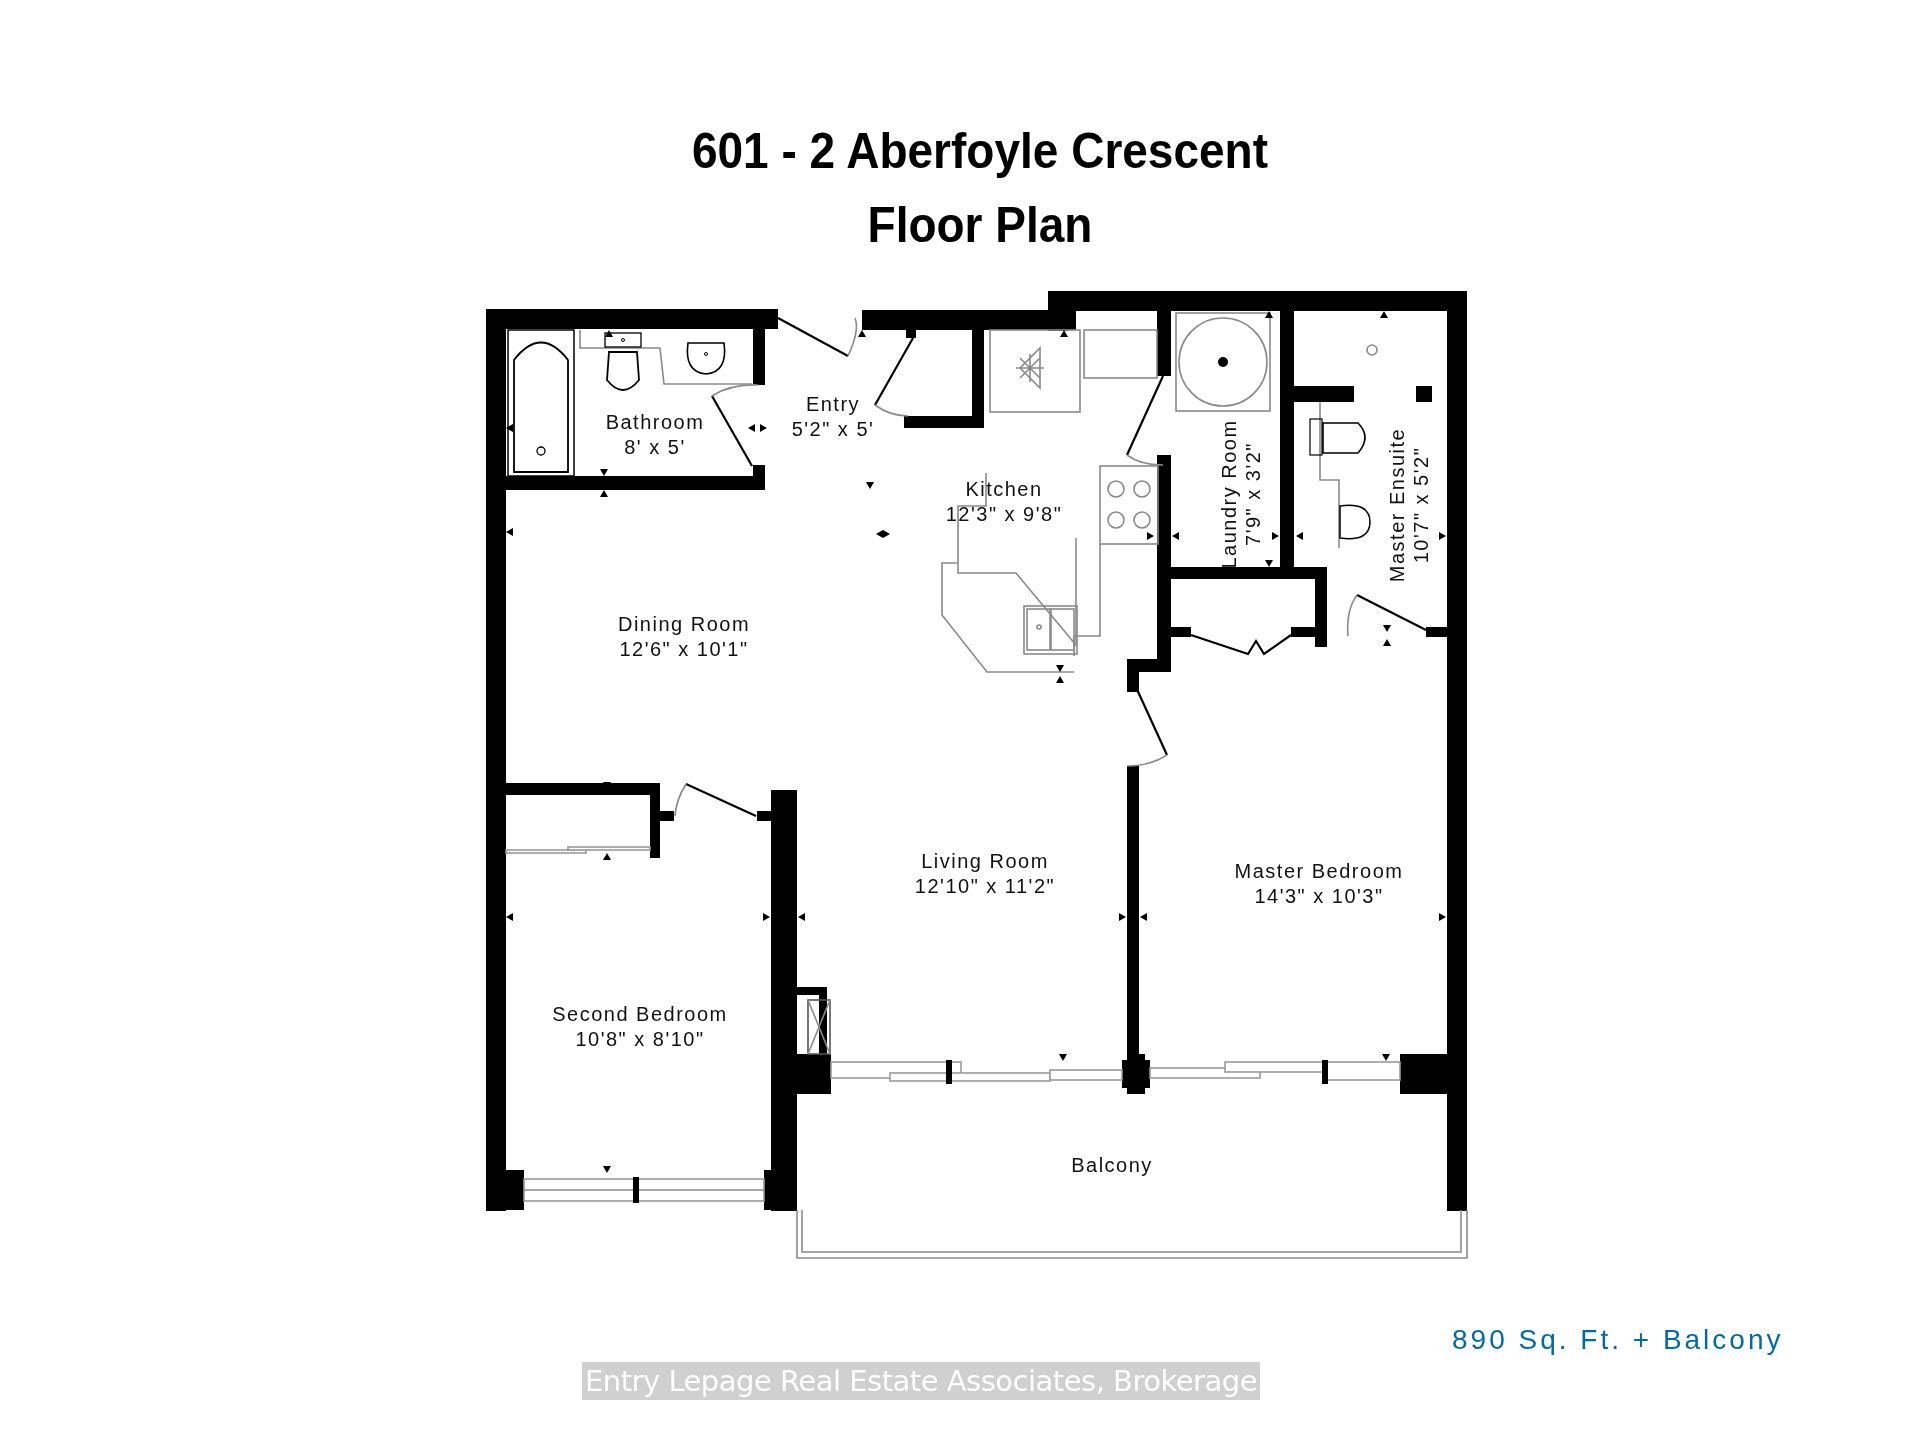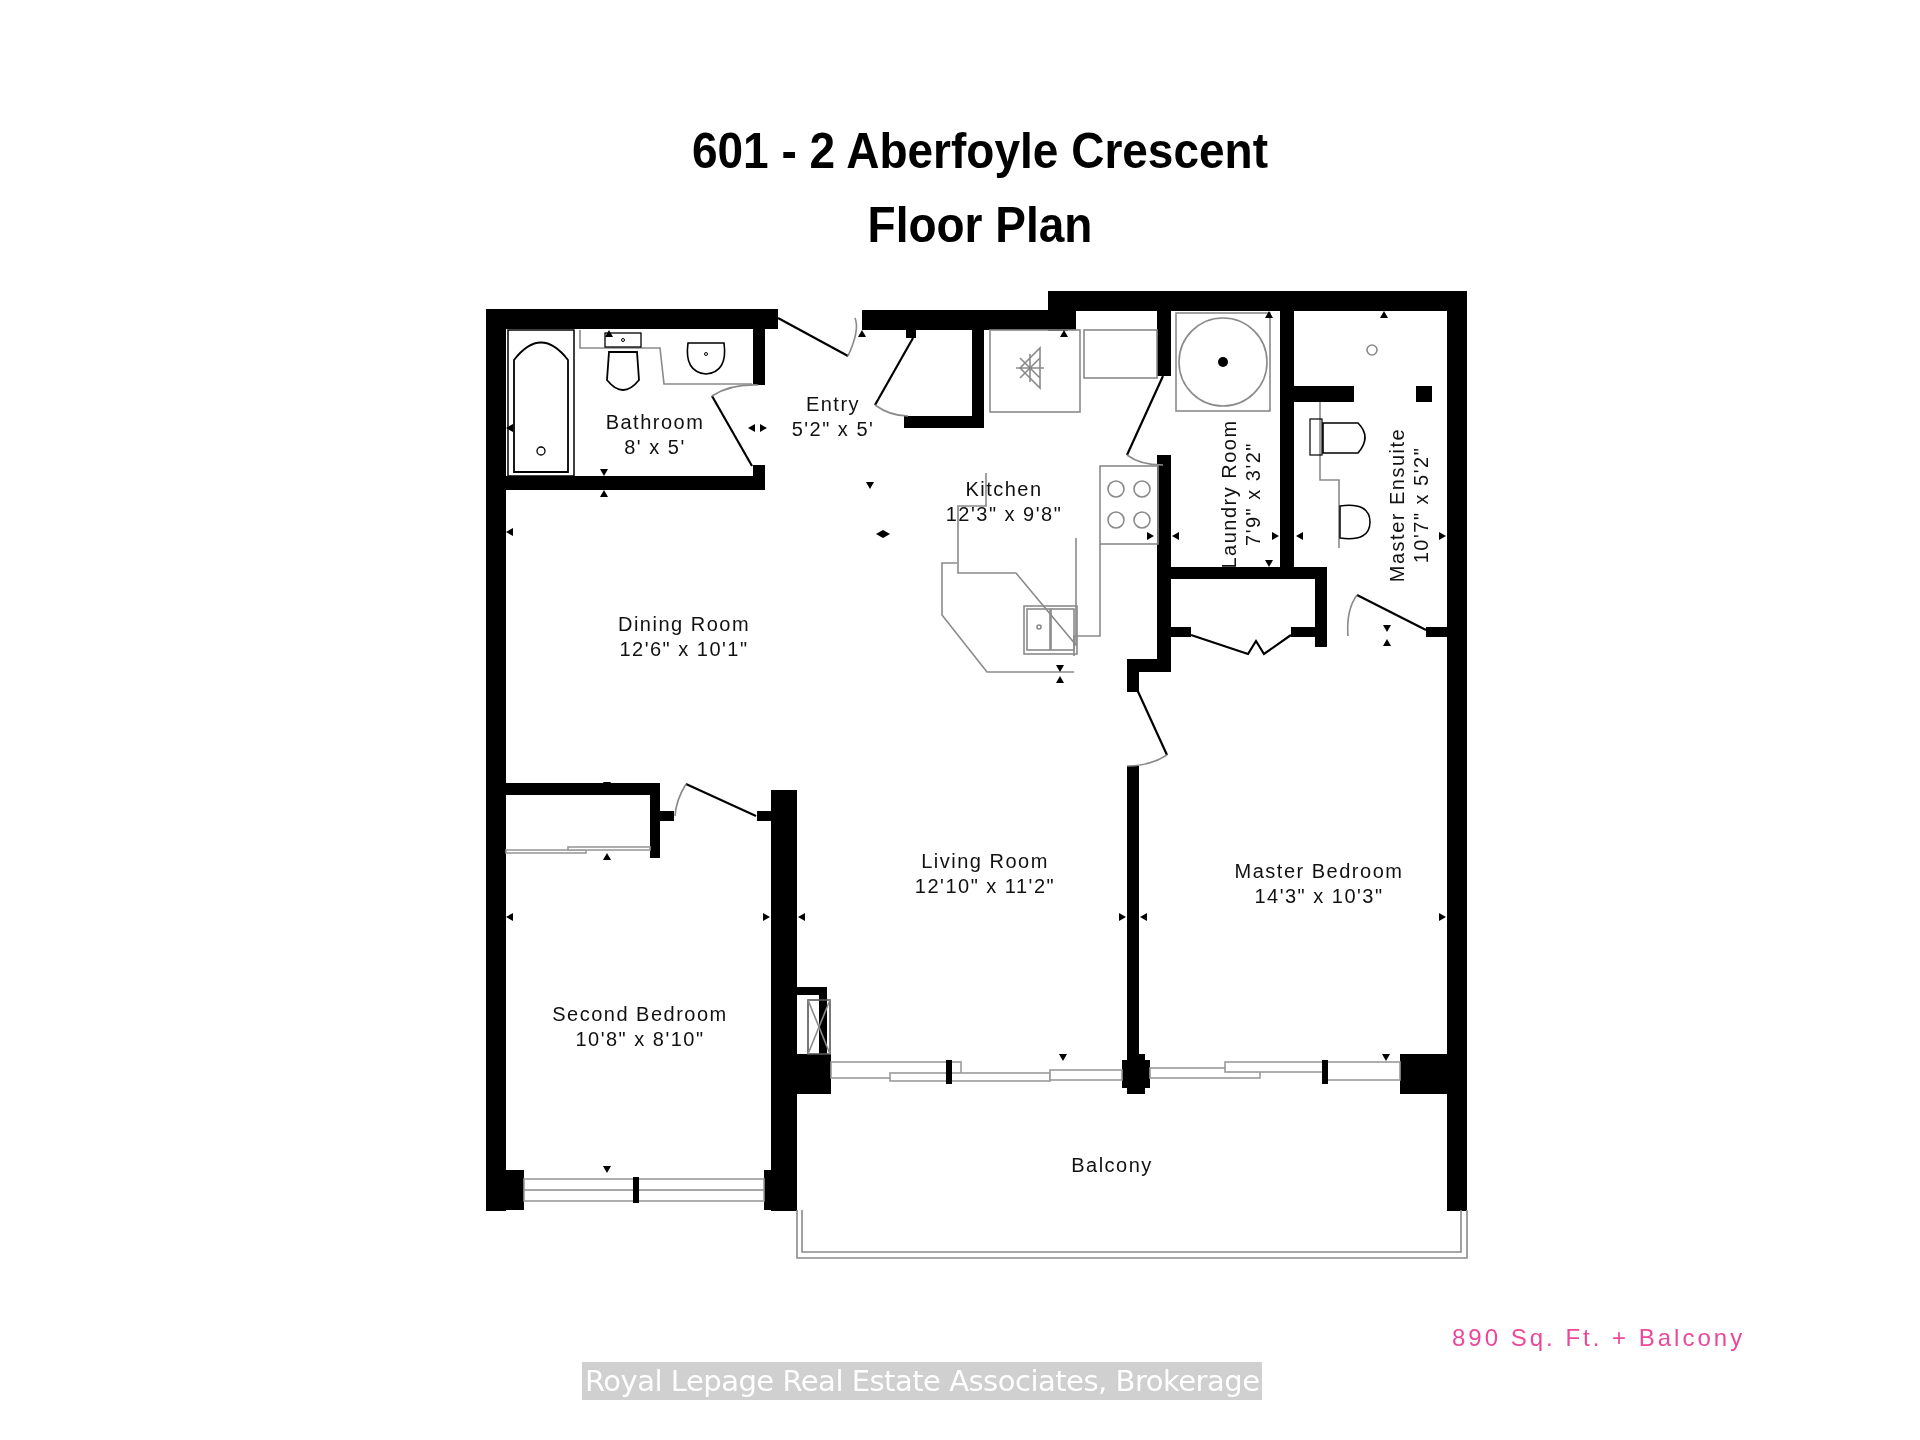--- a/index.html
+++ b/index.html
@@ -7,21 +7,21 @@
   .title { position: absolute; left: 0; width: 1960px; text-align: center; font-weight: bold; color: #000; font-size: 50px; letter-spacing: 0px; transform: scaleX(0.92); transform-origin: center; }
   #title-line1 { top: 122px; }
   #title-line2 { top: 196px; }
   svg#plan { position: absolute; left: 0; top: 0; }
   .wall { fill: #000; }
   .thin { fill: none; stroke: #000; stroke-width: 2.2; }
   .grey { fill: none; stroke: #8a8a8a; stroke-width: 1.6; }
   .window { fill: #fff; stroke: #9a9a9a; stroke-width: 1.6; }
   .marker { fill: #000; }
   .room-label { font-family: "Liberation Sans", sans-serif; font-size: 20px; fill: #111; letter-spacing: 1.5px; text-anchor: middle; }
-  #area-text { position: absolute; left: 1452px; top: 1324px; font-size: 24px; letter-spacing: 3px; color: #ec4899; text-align: right; }
+  #area-text { position: absolute; left: 1452px; top: 1324px; font-size: 28px; letter-spacing: 3px; color: #0369a1; text-align: right; }
   #watermark { position: absolute; left: 582px; top: 1362px; font-family: "DejaVu Sans", sans-serif; font-size: 29px; color: #fff; background: rgba(200,200,200,0.85); padding: 2px 3px; letter-spacing: -0.5px; text-shadow: 0 0 2px #ccc; }
 </style>
 </head>
 <body>
 
 <div class="title" id="title-line1">601 - 2 Aberfoyle Crescent</div>
 <div class="title" id="title-line2">Floor Plan</div>
 
 <svg id="plan" width="1920" height="1440" viewBox="0 0 1920 1440">
 
@@ -269,13 +269,13 @@
     <text class="room-label" x="1319" y="903">14'3" x 10'3"</text>
 
     <text class="room-label" x="640" y="1021">Second Bedroom</text>
     <text class="room-label" x="640" y="1046">10'8" x 8'10"</text>
 
     <text class="room-label" x="1112" y="1172">Balcony</text>
   </g>
 </svg>
 
 <div id="area-text">890 Sq. Ft. + Balcony</div>
-<div id="watermark">Royal Lepage Real Estate Associates, Brokerage</div>
+<div id="watermark">Entry Lepage Real Estate Associates, Brokerage</div>
 
 </body></html>

